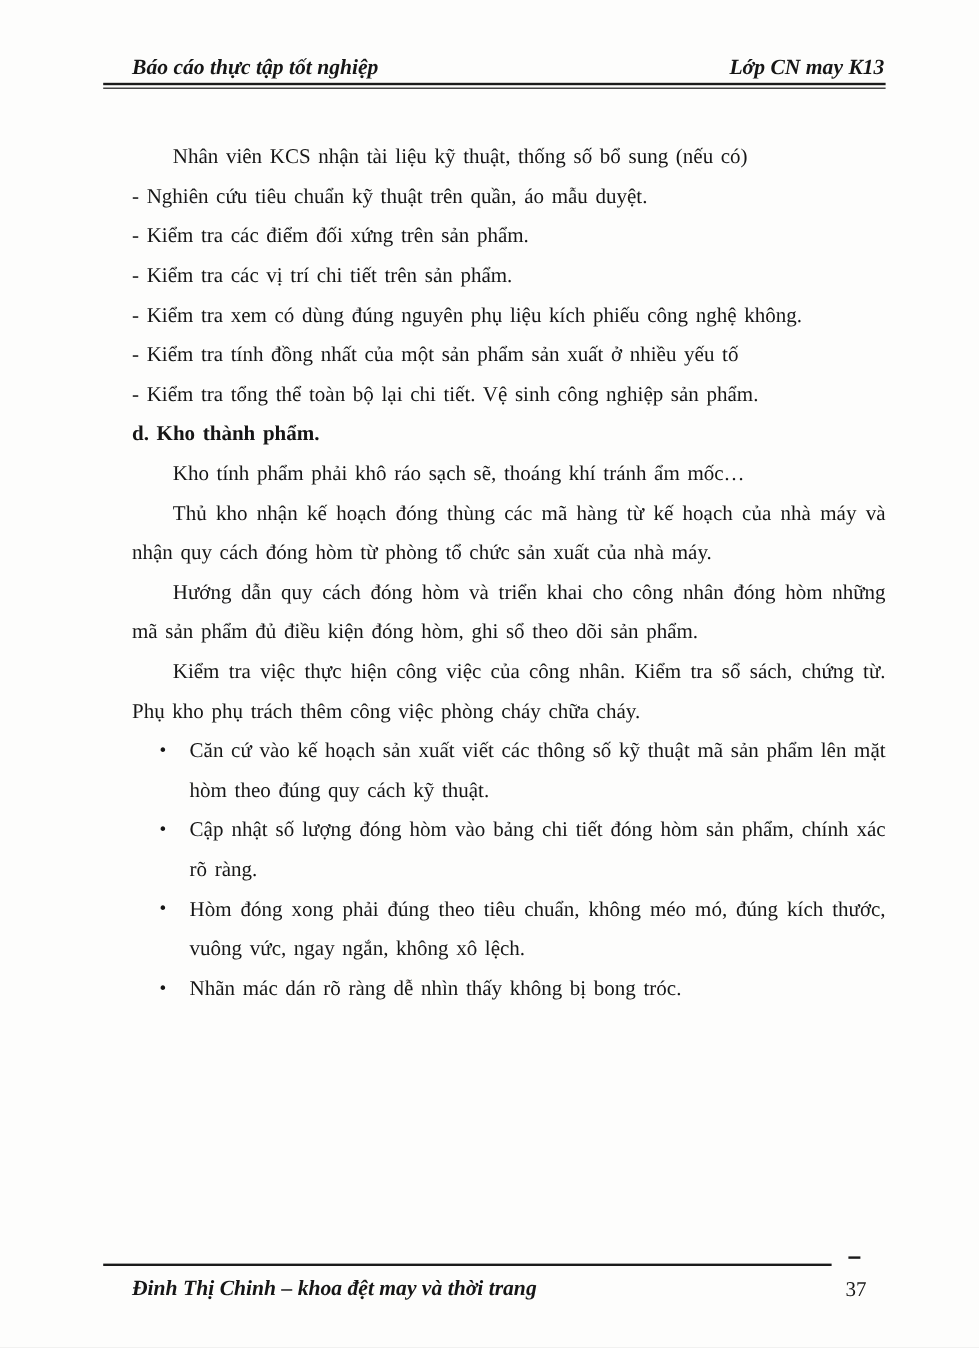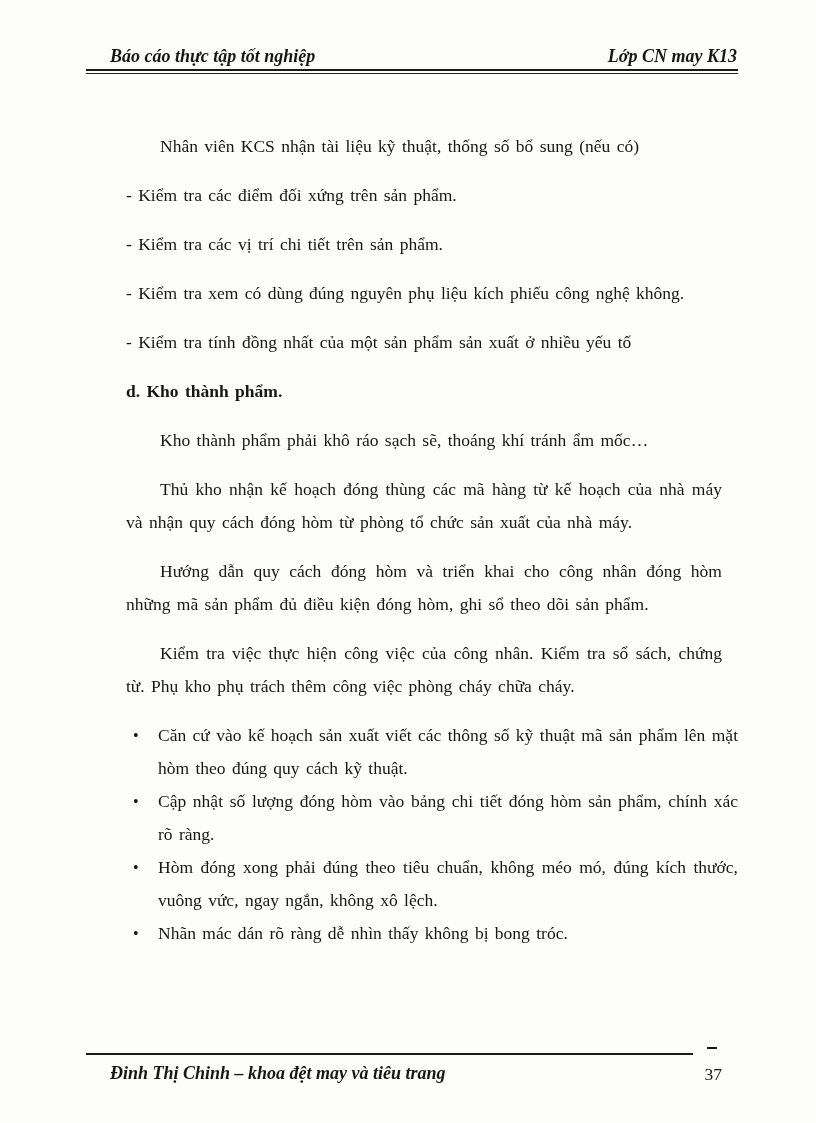--- a/index.html
+++ b/index.html
@@ -41,21 +41,21 @@
   .body-text {
     position: absolute;
     left: 110px;
     top: 114px;
     width: 628px;
     font-size: 17.5px;
     line-height: 33px;
     text-align: justify;
     word-spacing: 2px;
   }
-  .body-text p { margin: 16px; }
+  .body-text p { margin: 0; }
   p.indent  { text-indent: 34px; }
   p.heading { font-weight: bold; }
 
   .bullet-item { position: relative; padding-left: 48px; }
   .bullet-glyph {
     position: absolute;
     left: 23px;
     top: 0;
     font-size: 16px;
   }
@@ -104,28 +104,30 @@
     <span>Lớp CN may K13</span>
   </div>
   <div class="header-rule">
     <div class="thick"></div>
     <div class="thin"></div>
   </div>
 
   <div class="body-text">
     <p class="indent">Nhân viên KCS nhận tài liệu kỹ thuật, thống số bổ sung (nếu có)</p>
 
+    <p class="dash">- Nghiên cứu tiêu chuẩn kỹ thuật trên quần, áo mẫu duyệt.</p>
     <p class="dash">- Kiểm tra các điểm đối xứng trên sản phẩm.</p>
     <p class="dash">- Kiểm tra các vị trí chi tiết trên sản phẩm.</p>
     <p class="dash">- Kiểm tra xem có dùng đúng nguyên phụ liệu kích phiếu công nghệ không.</p>
     <p class="dash">- Kiểm tra tính đồng nhất của một sản phẩm sản xuất ở nhiều yếu tố</p>
+    <p class="dash">- Kiểm tra tổng thể toàn bộ lại chi tiết. Vệ sinh công nghiệp sản phẩm.</p>
 
     <p class="heading">d. Kho thành phẩm.</p>
 
-    <p class="indent">Kho thành phẩm phải khô ráo sạch sẽ, thoáng khí tránh ẩm mốc…</p>
+    <p class="indent">Kho tính phẩm phải khô ráo sạch sẽ, thoáng khí tránh ẩm mốc…</p>
     <p class="indent">Thủ kho nhận kế hoạch đóng thùng các mã hàng từ kế hoạch của nhà máy và nhận quy cách đóng hòm từ phòng tổ chức sản xuất của nhà máy.</p>
     <p class="indent">Hướng dẫn quy cách đóng hòm và triển khai cho công nhân đóng hòm những mã sản phẩm đủ điều kiện đóng hòm, ghi sổ theo dõi sản phẩm.</p>
     <p class="indent">Kiểm tra việc thực hiện công việc của công nhân. Kiểm tra sổ sách, chứng từ. Phụ kho phụ trách thêm công việc phòng cháy chữa cháy.</p>
 
     <div class="bullet-item">
       <span class="bullet-glyph">•</span>
       <span>Căn cứ vào kế hoạch sản xuất viết các thông số kỹ thuật mã sản phẩm lên mặt hòm theo đúng quy cách kỹ thuật.</span>
     </div>
     <div class="bullet-item">
       <span class="bullet-glyph">•</span>
@@ -136,16 +138,16 @@
       <span>Hòm đóng xong phải đúng theo tiêu chuẩn, không méo mó, đúng kích thước, vuông vức, ngay ngắn, không xô lệch.</span>
     </div>
     <div class="bullet-item">
       <span class="bullet-glyph">•</span>
       <span>Nhãn mác dán rõ ràng dễ nhìn thấy không bị bong tróc.</span>
     </div>
   </div>
 
   <div class="footer-rule"></div>
   <div class="footer-tick"></div>
-  <div class="footer-author">Đinh Thị Chinh – khoa đệt may và tiêu trang</div>
+  <div class="footer-author">Đinh Thị Chinh – khoa đệt may và thời trang</div>
   <div class="page-number">37</div>
 
 </div>
 
 </body></html>

